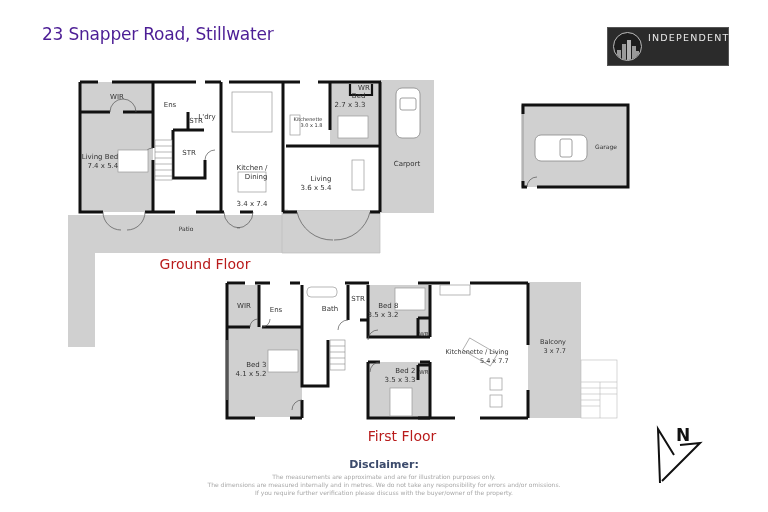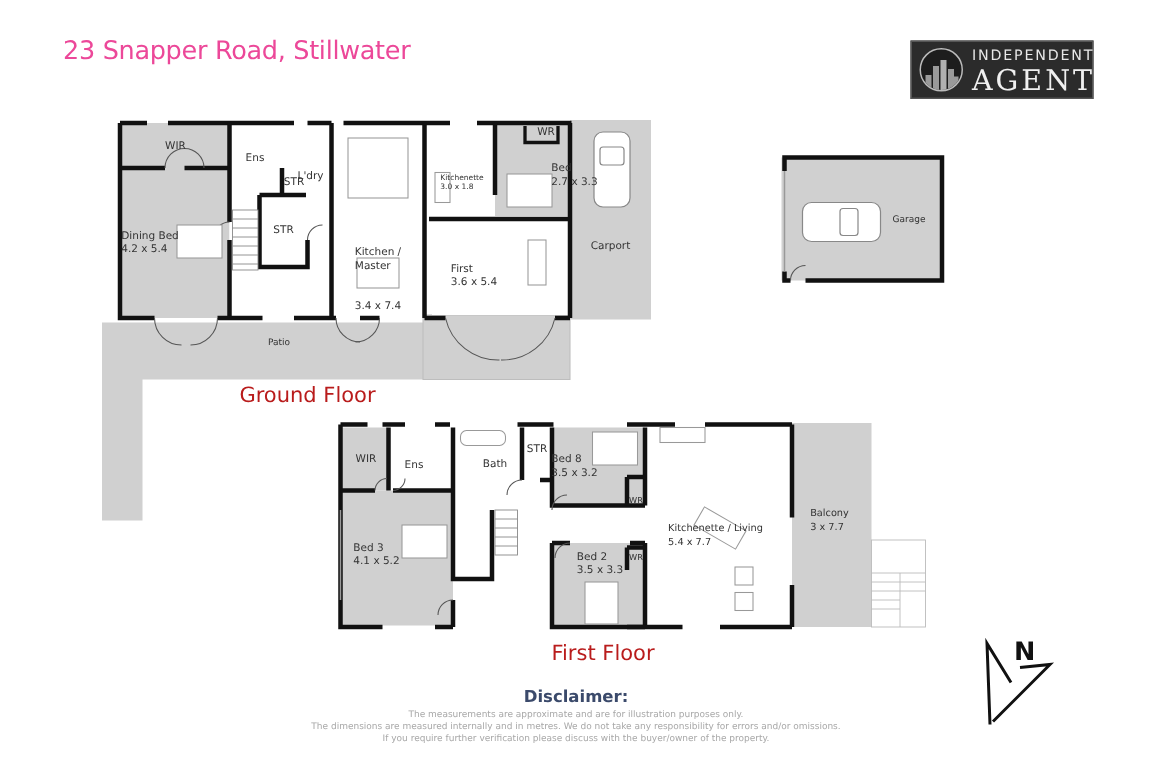--- a/index.html
+++ b/index.html
@@ -1,45 +1,44 @@
 <!DOCTYPE html>
 <html><head>
 <meta charset="utf-8">
 <style>
   html, body { margin:0; padding:0; background:#ffffff; }
   body { width:768px; height:512px; position:relative; overflow:hidden; font-family:"Liberation Sans", sans-serif; color:#222; }
-  .title { position:absolute; left:42px; top:24px; font-size:17px; color:#ec4899; font-family:"DejaVu Sans", sans-serif; letter-spacing:-0.2px; }
+  .title { position:absolute; left:42px; top:24px; font-size:17px; color:#4c1d95; font-family:"DejaVu Sans", sans-serif; letter-spacing:-0.2px; }
   .logo { position:absolute; left:607px; top:27px; width:122px; height:39px; background:#2b2b2b; border:1px solid #555; box-sizing:border-box; }
   .logo .badge { position:absolute; left:5px; top:4px; width:29px; height:29px; border-radius:50%; border:1.5px solid #bbb; box-sizing:border-box; overflow:hidden; background:#1d1d1d; }
   .logo .badge i { position:absolute; bottom:0; background:#9a9a9a; }
   .logo .l1 { position:absolute; left:40px; top:4px; font-size:9.5px; color:#e8e8e8; letter-spacing:1.2px; font-family:"DejaVu Sans", sans-serif;text-align:center; }
   .logo .l2 { position:absolute; left:40px; top:15px; font-size:19px; color:#f0f0f0; letter-spacing:2px; font-family:"DejaVu Serif", serif; }
   svg.plan { position:absolute; left:0; top:0; }
-  .lbl { position:absolute; font-size:7px; color:#333; text-align:left; line-height:9px; font-family:"DejaVu Sans", sans-serif; white-space:nowrap; transform:translateX(-50%); }
+  .lbl { position:absolute; font-size:7px; color:#333; text-align:right; line-height:9px; font-family:"DejaVu Sans", sans-serif; white-space:nowrap; transform:translateX(-50%); }
   .lbl.small { font-size:5px; line-height:6px; }
   .floor-title { position:absolute; font-size:14px; color:#b91c1c; font-family:"DejaVu Sans", sans-serif; transform:translateX(-50%); white-space:nowrap; }
   .disc-h { position:absolute; left:384px; top:458px; transform:translateX(-50%); font-size:11px; font-weight:bold; color:#3b4a6b; font-family:"DejaVu Sans", sans-serif; }
   .disc { position:absolute; left:384px; transform:translateX(-50%); font-size:6px; color:#a8a8a8; white-space:nowrap; font-family:"DejaVu Sans", sans-serif; }
   .north { position:absolute; left:652px; top:425px; }
 </style>
 </head>
 <body>
 
 <div class="title">23 Snapper Road, Stillwater</div>
 
 <div class="logo">
   <div class="badge">
     <i style="left:3px;width:4px;height:10px;"></i>
     <i style="left:8px;width:4px;height:16px;"></i>
     <i style="left:13px;width:4px;height:20px;background:#b0b0b0;"></i>
     <i style="left:18px;width:4px;height:14px;"></i>
     <i style="left:22px;width:3px;height:9px;"></i>
   </div>
   <div class="l1">INDEPENDENT</div>
-  <div class="l2">AGENT</div>
 </div>
 
 <svg class="plan" width="768" height="512">
 
   <g>
 
     <path d="M68,215 L282,215 L282,253 L95,253 L95,347 L68,347 Z" fill="#d0d0d0"></path>
     <path d="M282,210 L380,210 L380,253 L282,253 Z" fill="#d0d0d0" stroke="#bdbdbd" stroke-width="0.7"></path>
     <rect x="380" y="80" width="54" height="133" fill="#d0d0d0"></rect>
 
@@ -177,39 +176,39 @@
     </g>
   </g>
 </svg>
 
 <div class="lbl" style="left:117px;top:93px;">WIR</div>
 <div class="lbl" style="left:170px;top:101px;">Ens</div>
 <div class="lbl" style="left:207px;top:77px;margin-top:36px;">L'dry</div>
 <div class="lbl" style="left:196px;top:117px;">STR</div>
 <div class="lbl" style="left:189px;top:149px;">STR</div>
 <div class="lbl" style="left:100px;top:153px;">
-  <div>Dining Bed</div>
-  <div>4.2 x 5.4</div>
+  <div>Living Bed</div>
+  <div>7.4 x 5.4</div>
 </div>
 <div class="lbl" style="left:252px;top:146px;white-space:pre;">
   <div>Kitchen /
-Master</div>
+Dining</div>
   <div>3.4 x 7.4</div>
 </div>
 <div class="lbl small" style="left:308px;top:116px;">
   <div>Kitchenette</div>
   <div>3.0 x 1.8</div>
 </div>
 <div class="lbl" style="left:364px;top:84px;">WR</div>
-<div class="lbl" style="left:350px;top:108px;margin-left:33px;">
+<div class="lbl" style="left:350px;top:92px;">
   <div>Bed</div>
   <div>2.7 x 3.3</div>
 </div>
 <div class="lbl" style="left:316px;top:175px;">
-  <div>First</div>
+  <div>Living</div>
   <div>3.6 x 5.4</div>
 </div>
 <div class="lbl" style="left:407px;top:160px;">Carport</div>
 <div class="lbl small" style="left:186px;top:226px;font-size:6px;">Patio</div>
 <div class="lbl" style="left:606px;top:142px;font-size:6px;">Garage</div>
 <div class="floor-title" style="left:205px;top:256px;">Ground Floor</div>
 
 <div class="lbl" style="left:244px;top:302px;">WIR</div>
 <div class="lbl" style="left:276px;top:306px;">Ens</div>
 <div class="lbl" style="left:330px;top:305px;">Bath</div>

